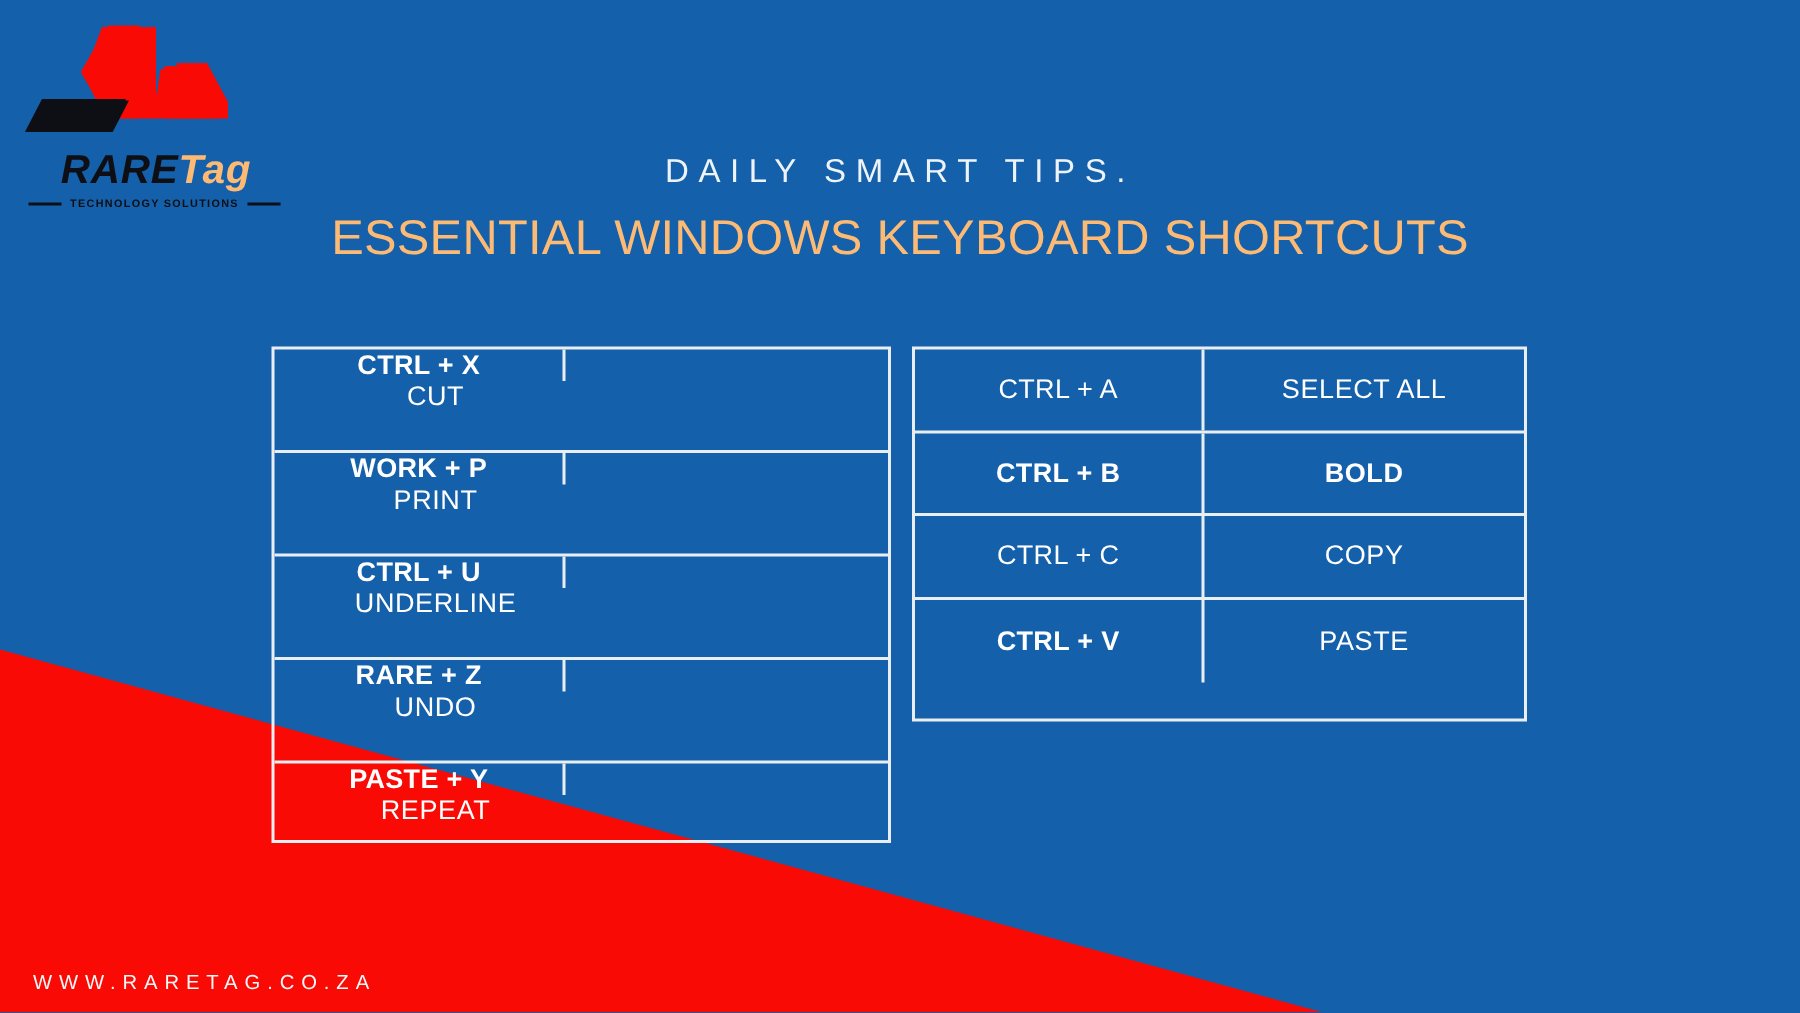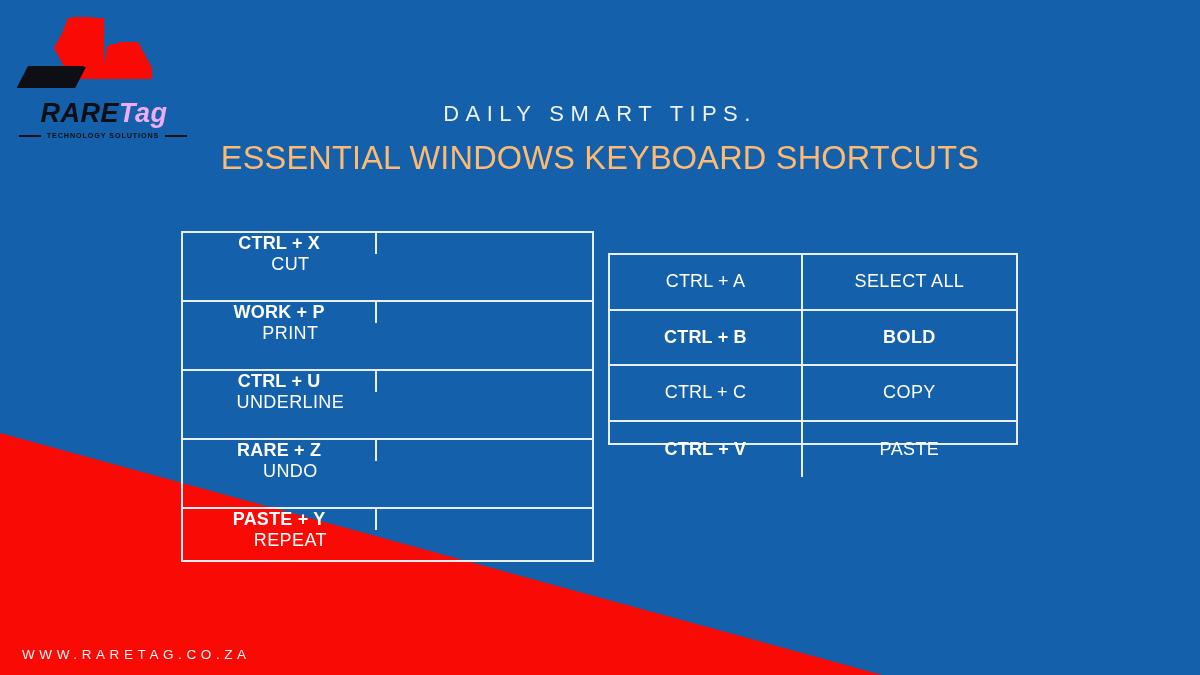--- a/index.html
+++ b/index.html
@@ -48,21 +48,21 @@
     position:absolute;left:0;top:138px;width:1200px;
     text-align:center;color:#fdba74;
     font-size:32.5px;font-weight:normal;letter-spacing:0.2px;
     line-height:40px;
   }
   .headline .l2{display:block;}
 
   
   .tbl{position:absolute;border:2px solid #e9eef3;box-sizing:border-box;}
   .tbl-left{left:181px;top:231px;width:413px;height:331px;}
-  .tbl-right{left:608px;top:231px;width:410px;height:192px;margin-top:22px;}
+  .tbl-right{left:608px;top:231px;width:410px;height:250px;}
   .trow{display:flex;width:100%;box-sizing:border-box;border-bottom:2px solid #e9eef3;}
   .trow:last-child{border-bottom:none;}
   .tbl-left .trow{height:69px;flex-direction:column;}
   .tbl-right .trow{height:55.5px;}
   .tcell{
     display:flex;align-items:center;justify-content:center;
     box-sizing:border-box;color:#ffffff;text-align:center;
     white-space:nowrap;
   }
   .tcell.key{
@@ -100,21 +100,21 @@
       <polygon points="57,2 74,2 74,62 57,62 40,32" fill="#fa0a05"></polygon>
       <polygon points="58,1 79,1 79,63 58,63 41,32" fill="#fa0a05"></polygon>
       <polygon points="54,2 78,2 90,28 90,63 56,63 42,34" fill="#fa0a05"></polygon>
       <polygon points="96,28 113,28 132,54 132,63 96,63 90,48" fill="#fa0a05"></polygon>
       <polygon points="104,26 124,26 138,52 138,63 104,63" fill="#fa0a05"></polygon>
       <polygon points="93,30 105,30 105,63 88,63" fill="#fa0a05"></polygon>
       <polygon points="18,51 72,51 58,78 4,78" fill="#0d0f14"></polygon>
       <polygon points="14,50 70,50 56,77 0,77" fill="#0d0f14"></polygon>
     </svg>
     <div class="logo-wordmark">
-      <span class="logo-rare" style="color: rgb(13, 15, 20);">RARE</span><span class="logo-tag" style="color: #f0abfc;">Tag</span>
+      <span class="logo-rare" style="color: rgb(13, 15, 20);">RARE</span><span class="logo-tag" style="color: #fdba74;">Tag</span>
     </div>
     <div class="logo-tagline-row">
       <span class="logo-rule"></span>
       <span class="logo-tagline">TECHNOLOGY SOLUTIONS</span>
       <span class="logo-rule"></span>
     </div>
   </div>
 
   <div class="eyebrow">DAILY SMART TIPS.</div>
   <div class="headline">

